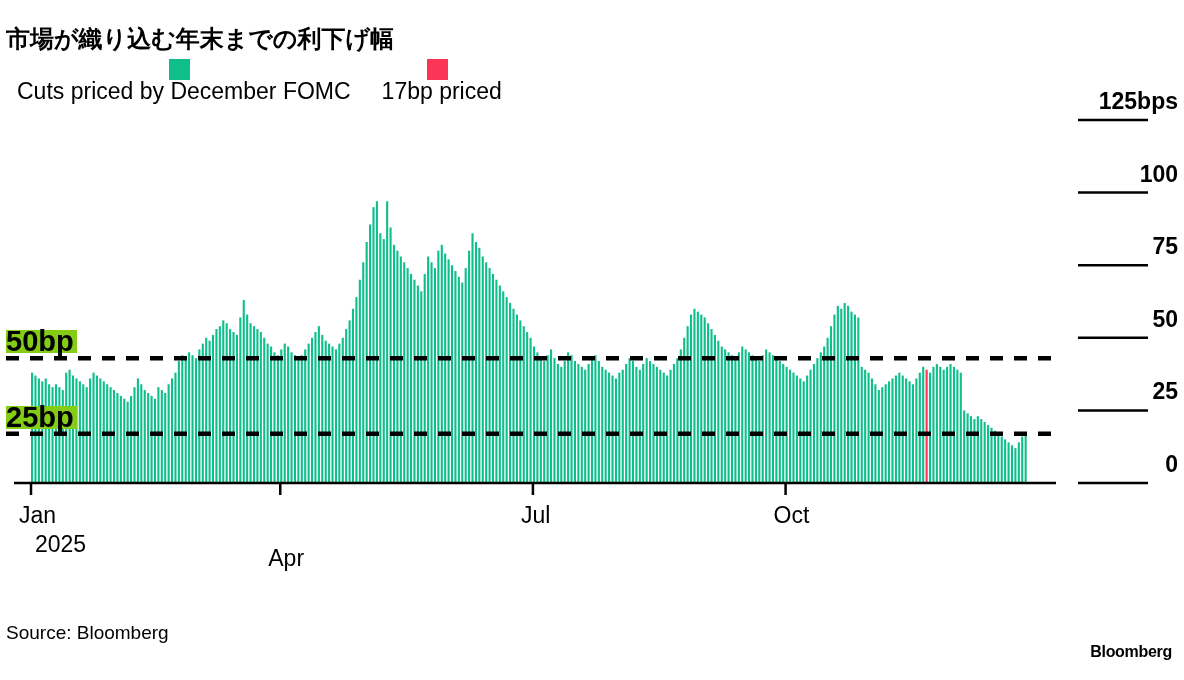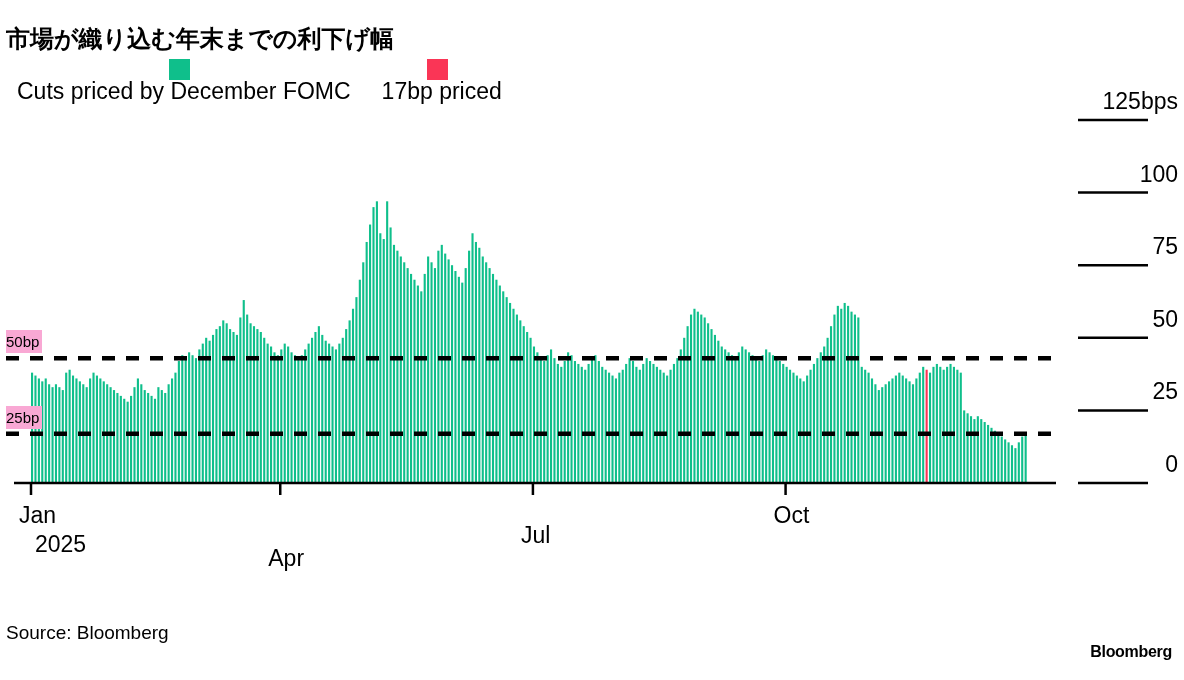--- a/index.html
+++ b/index.html
@@ -64,20 +64,21 @@
     line-height: 23px;
   }
 
   
   #plot {
     position: absolute;
     left: 0px;
     top: 100px;
     width: 1184px;
     height: 395px;
+    font-weight: bold;
   }
   #plot-canvas {
     position: absolute;
     left: 0; top: 0;
     width: 1184px;
     height: 395px;
     display: block;
   }
   .ytick-text {
     position: absolute;
@@ -85,24 +86,24 @@
     font-size: 23px;
     line-height: 23px;
     white-space: nowrap;
     transform: translateY(-100%);
   }
 
   
   .threshold-label {
     position: absolute;
     left: 6px;
-    font-size: 15px;
+    font-size: 29px;
     line-height: 23px;
     white-space: nowrap;
-    background: #f9a8d4;
+    background: #84cc16;
     padding-right: 3px;
   }
 
   
   .xtick-label {
     position: absolute;
     font-size: 23px;
     line-height: 27px;
     white-space: nowrap;
   }
@@ -477,15 +478,15 @@
     </div>
 
   <div id="footer">
     <div>Source: Bloomberg</div>
   </div>
   <div id="brand">Bloomberg</div>
 
 <div class="xtick-label" style="left: 19px; top: 502px;">Jan</div>
     <div class="xtick-sub" style="left: 19px; top: 531px; margin-left: 16px;">2025</div>
     <div class="xtick-label" style="left: 268.25px; top: 502px; margin-top: 43px;">Apr</div>
-    <div class="xtick-label" style="left: 520.914px; top: 502px; margin-top: 20px;">Jul</div>
+    <div class="xtick-label" style="left: 520.914px; top: 502px;">Jul</div>
     <div class="xtick-label" style="left: 773.579px; top: 502px;">Oct</div>
   </div>
 
 </body></html>

